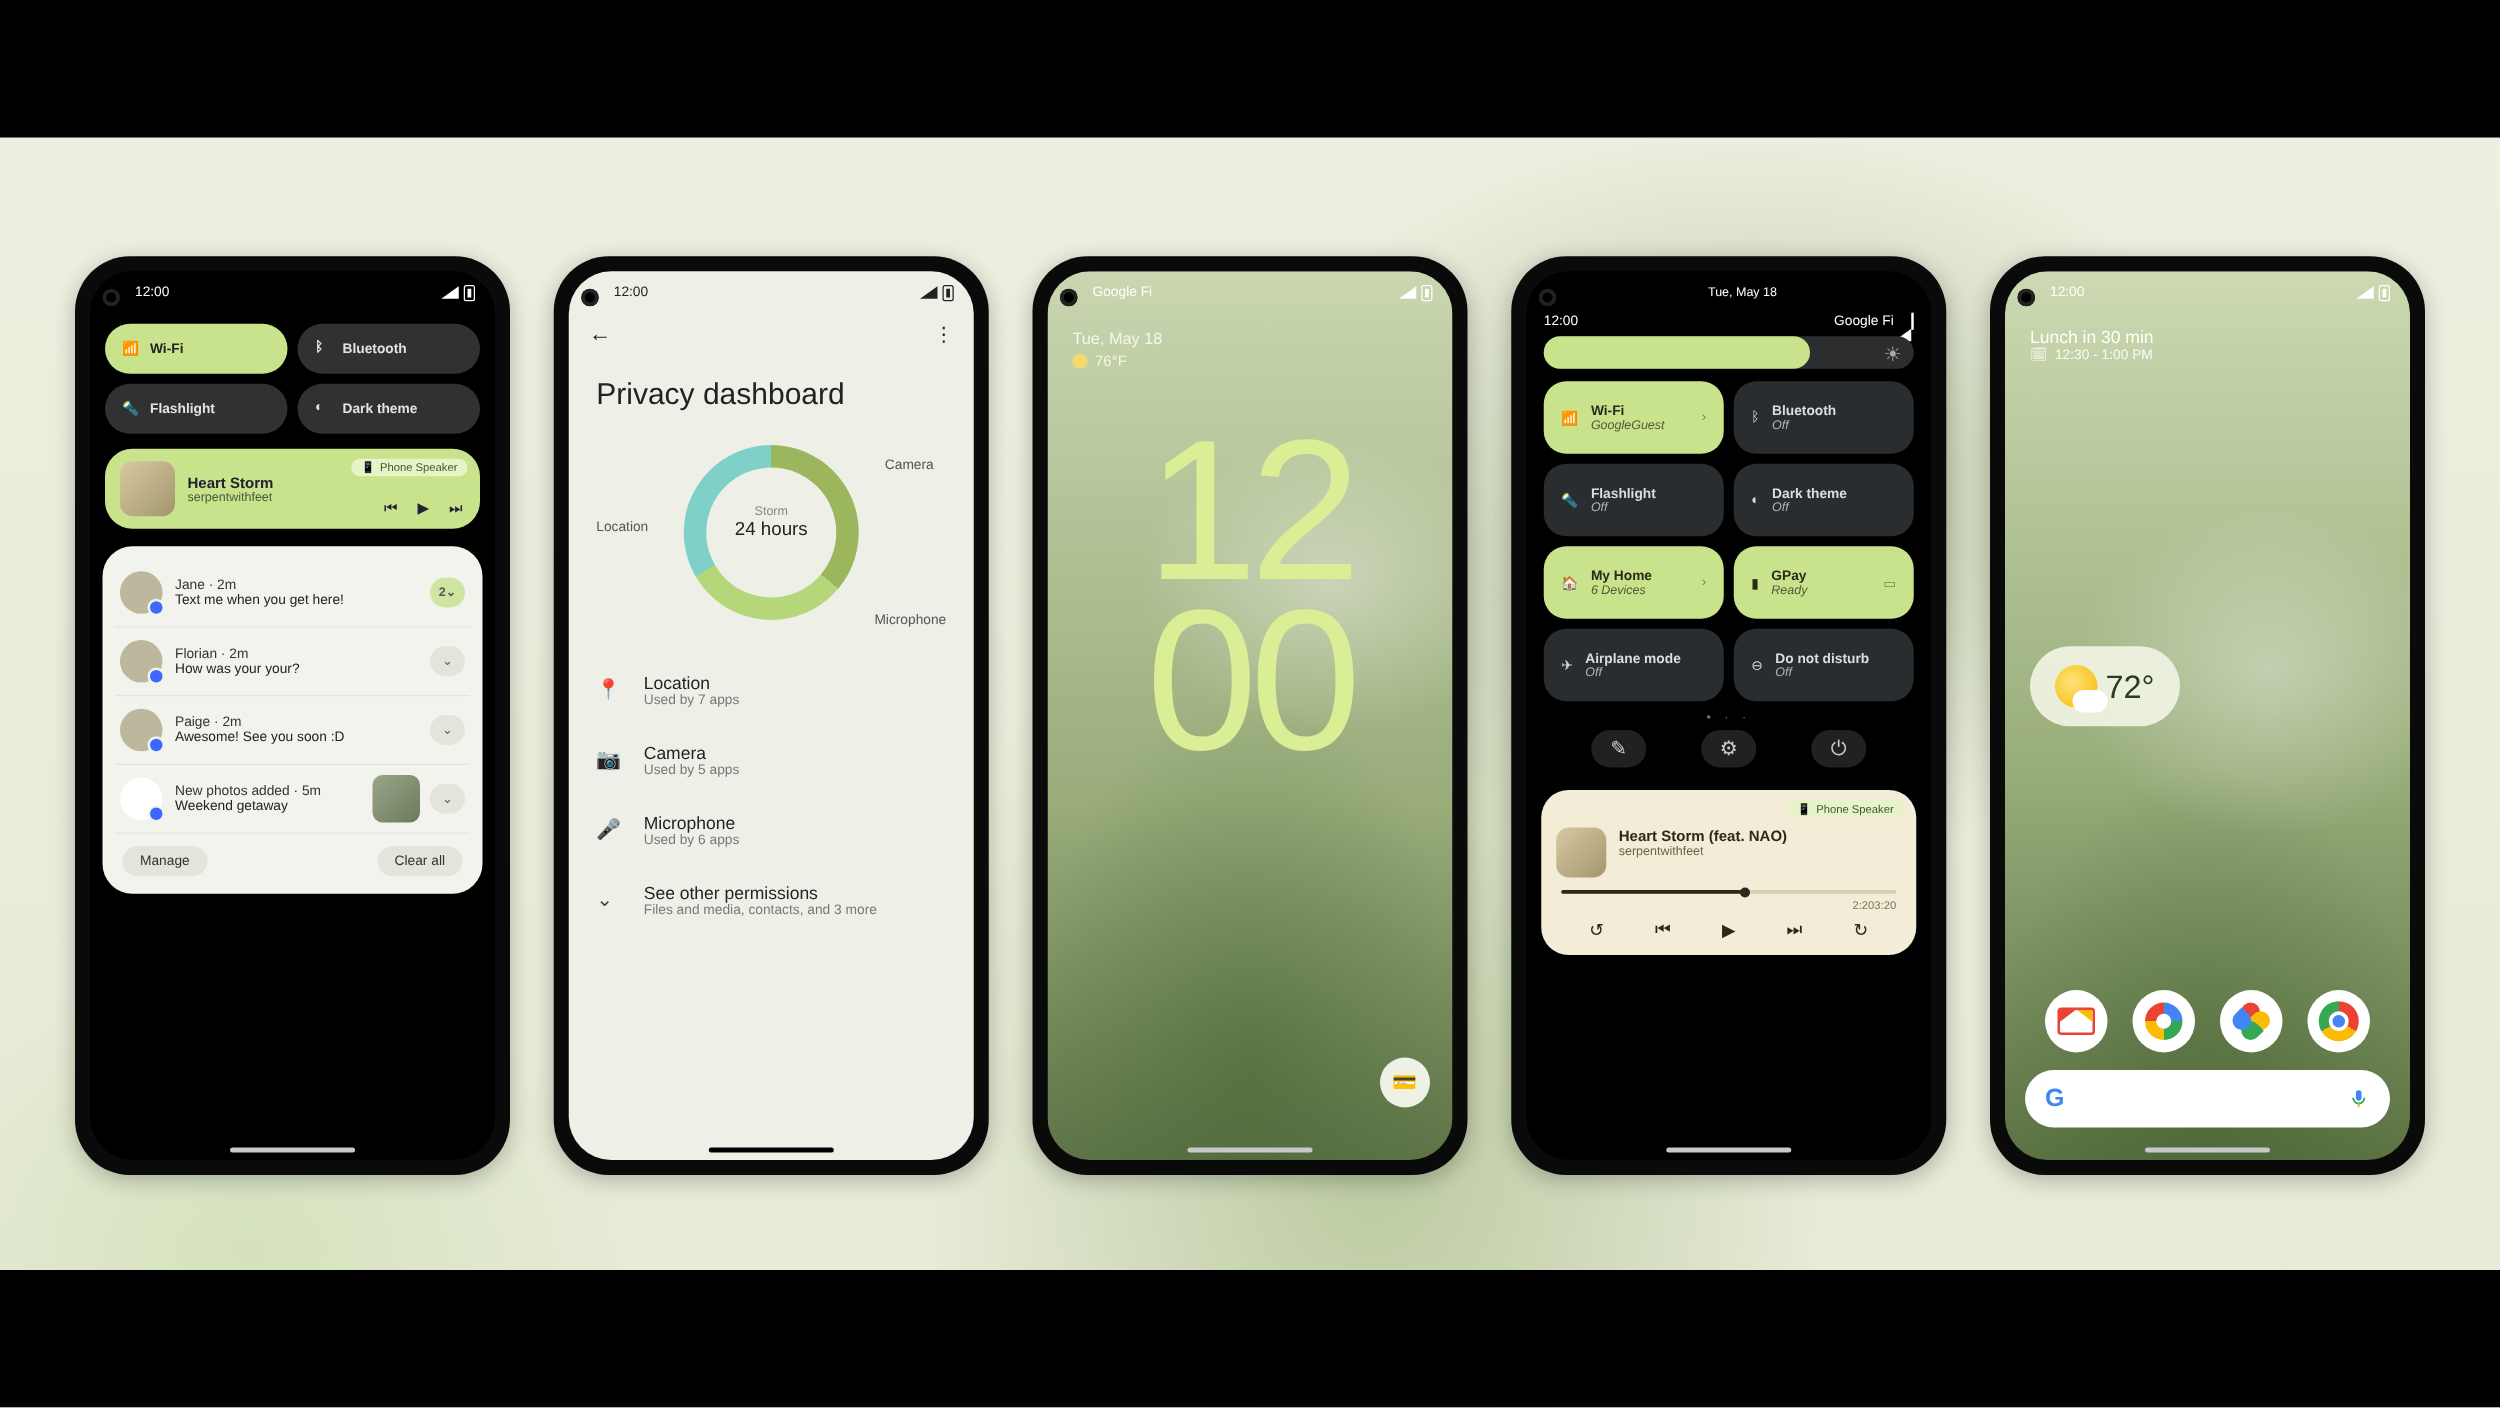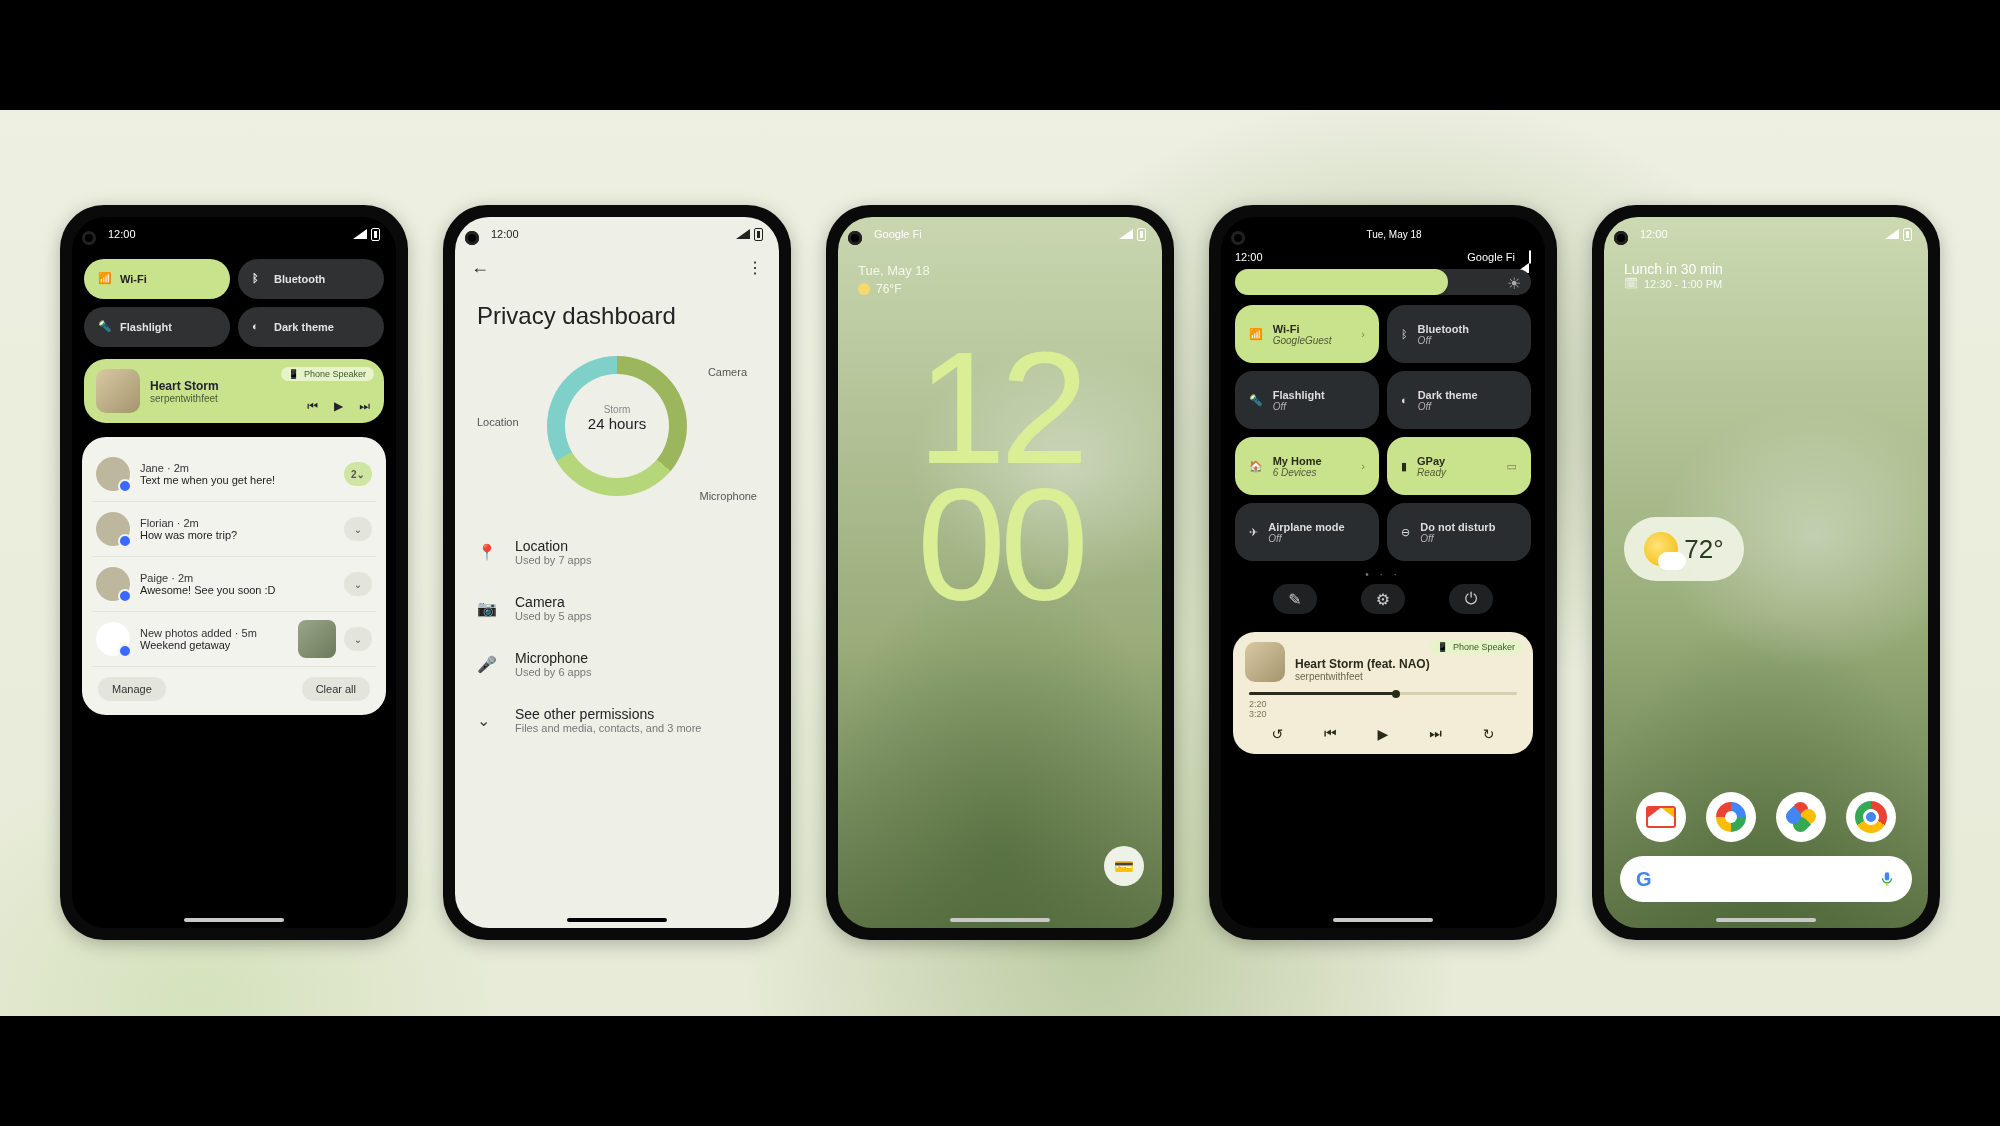--- a/index.html
+++ b/index.html
@@ -120,26 +120,26 @@
   .tile .tl{font-weight:700;}
   .tile .ts{font-size:10px;opacity:.75;font-style:italic;}
   .tile .chev{margin-left:auto;opacity:.5;}
   .dots{text-align:center;color:#777;font-size:10px;padding:8px 0 4px;letter-spacing:4px;}
   .sys-row{display:flex;justify-content:space-around;padding:0 30px 10px;}
   .sys{width:44px;height:30px;border-radius:16px;background:#1f2123;display:flex;align-items:center;justify-content:center;color:#ccc;}
 
   .media-card{margin:8px 12px 0;background:var(--cream);border-radius:22px;padding:10px 12px 12px;position:relative;}
   .media-card .ttl{font-size:12px;font-weight:700;color:#2a2a1a;}
   .media-card .art{font-size:10px;color:#6b6548;}
-  .media-card .top{display:flex;gap:10px;align-items:flex-end;}
+  .media-card .top{display:flex;gap:10px;align-items:flex-start;margin-top:20px;}
   .media-card .badge{top:8px;}
   .seek{margin:10px 4px 4px;height:3px;background:#d7cfb1;border-radius:2px;position:relative;}
   .seek .prog{position:absolute;left:0;top:0;bottom:0;width:55%;background:#2a2a1a;border-radius:2px;}
   .seek .dot{position:absolute;left:55%;top:50%;transform:translate(-50%,-50%);width:8px;height:8px;border-radius:50%;background:#2a2a1a;}
-  .times{display:flex;justify-content:flex-end;font-size:9px;color:#7a7355;padding:0 4px;flex-direction:column;}
+  .times{display:flex;justify-content:flex-end;font-size:9px;color:#7a7355;padding:0 4px;}
   .controls{display:flex;justify-content:space-around;align-items:center;padding:6px 6px 0;color:#2a2a1a;font-size:14px;}
 
   
   .p5{background:
       radial-gradient(ellipse 260px 220px at 65% 45%, rgba(255,255,255,.35), transparent 60%),
       radial-gradient(ellipse 300px 460px at 50% 95%, rgba(60,90,40,.45), transparent 60%),
       linear-gradient(#ccd9b2,#9aae7b 55%,#5e7446);}
   .agenda{padding:10px 20px 0;color:#fff;font-size:14px;font-weight:500;}
   .agenda .sub{font-size:11px;opacity:.9;font-weight:400;display:flex;gap:6px;align-items:center;}
   .weather-widget{position:absolute;left:20px;top:300px;width:120px;height:64px;border-radius:40px;background:rgba(240,244,228,.92);display:flex;align-items:center;justify-content:center;gap:6px;}
@@ -235,21 +235,21 @@
               <div class="n-body">Text me when you get here!</div>
             </div>
             <div class="expand count"><span>2</span> ⌄</div>
           </div>
           <div class="notif">
             <div class="avatar">
                 <span class="dot"></span>
               </div>
             <div>
               <div class="n-top"><b>Florian</b> · <span>2m</span></div>
-              <div class="n-body">How was more trip?</div>
+              <div class="n-body">How was your your?</div>
             </div>
             <div class="expand">⌄</div>
           </div>
           <div class="notif">
             <div class="avatar">
                 <span class="dot"></span>
               </div>
             <div>
               <div class="n-top"><b>Paige</b> · <span>2m</span></div>
               <div class="n-body">Awesome! See you soon :D</div>

